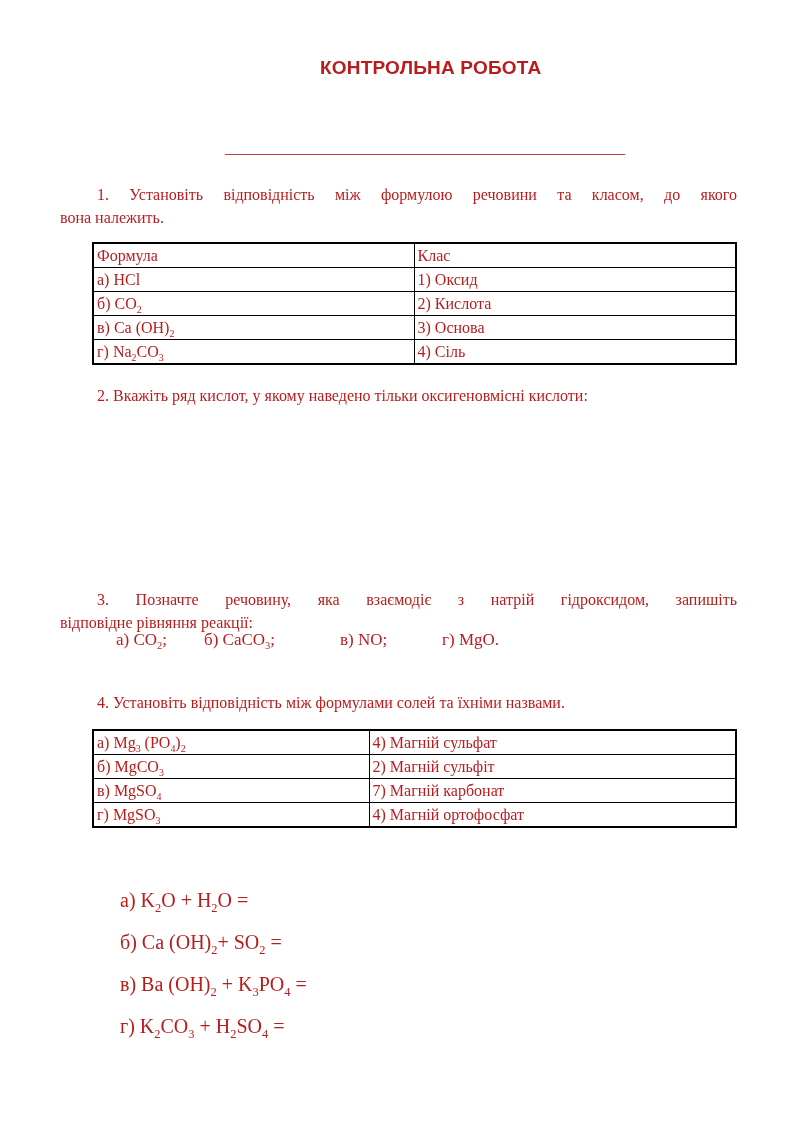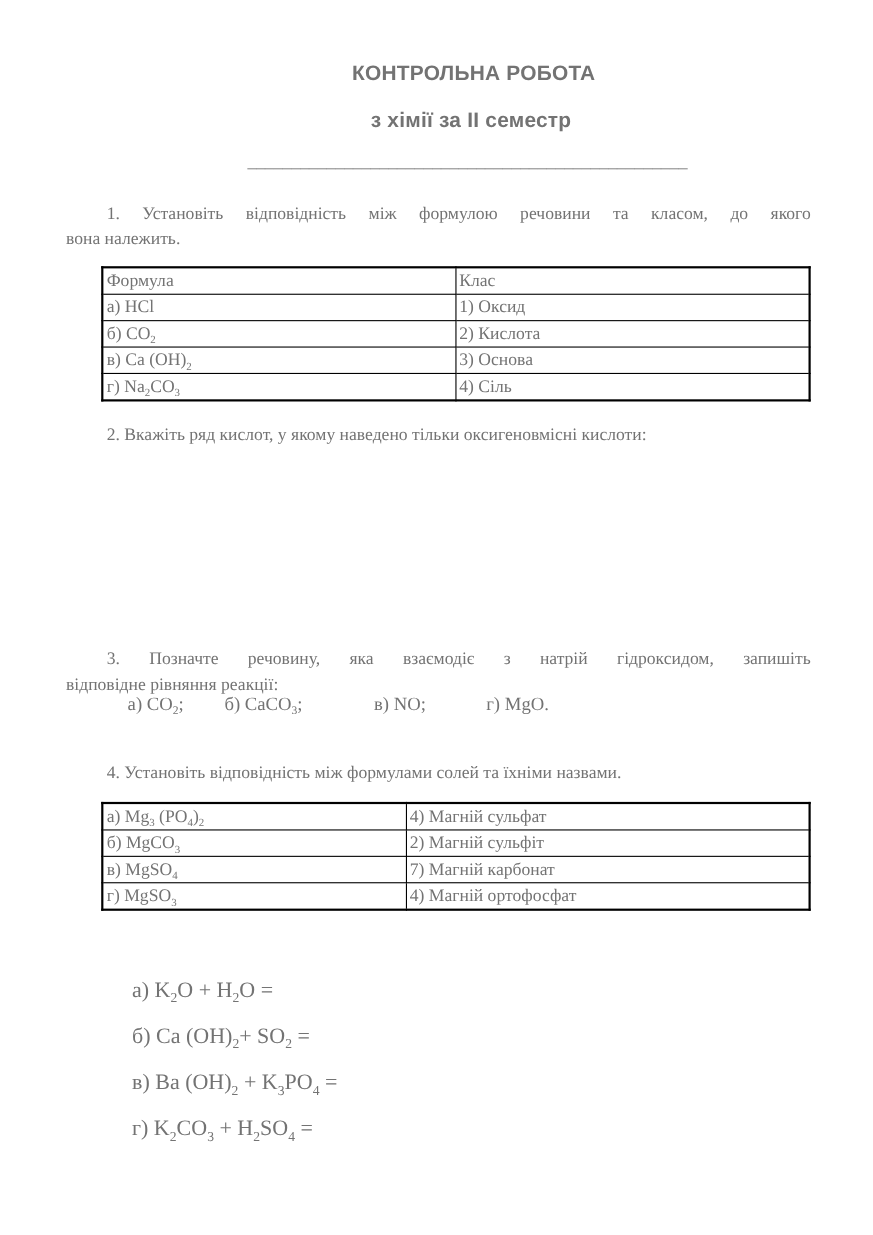--- a/index.html
+++ b/index.html
@@ -1,18 +1,18 @@
 <!DOCTYPE html>
 <html><head>
 <meta charset="utf-8">
 <style>
   html,body { margin:0; padding:0; background:#e8e8e8; }
   .page {
     position:relative; width:794px; height:1123px; margin:0 auto;
-    background:#ffffff; color:#737373;
+    background:#ffffff; color:#b91c1c;
     font-family:"Liberation Serif", serif; font-size:16px; overflow:hidden;
   }
   .abs { position:absolute; }
   .doc-title, .doc-subtitle {
     font-family:"Liberation Sans", sans-serif; font-weight:bold;
     font-size:19px; white-space:nowrap; letter-spacing:0.2px;
   }
   .nameline { font-size:16px; line-height:20px; white-space:nowrap; }
   .para { width:677px; line-height:23px; }
   .pline { line-height:23px; }
@@ -28,21 +28,20 @@
   .eqline { font-size:20px; line-height:24px; margin-bottom:18px; white-space:nowrap; }
   sub { font-size:0.62em; line-height:0; }
 </style>
 </head>
 <body>
 
 <div class="page">
 
   <div class="abs doc-title" style="left:320px; top:57px;">КОНТРОЛЬНА РОБОТА</div>
 
-  <div class="abs doc-subtitle" style="left:337px; top:99px;">з хімії за ІІ семестр</div>
 
   <div class="abs nameline" style="left:225px; top:138px;">__________________________________________________</div>
 
   <div class="abs para" style="left:60px; top:183px;">
     <div class="pline just indent">1. Установіть відповідність між формулою речовини та класом, до якого</div>
     <div class="pline">вона належить.</div>
   </div>
 
   <table class="tbl" style="top:242px;">
     <colgroup>

